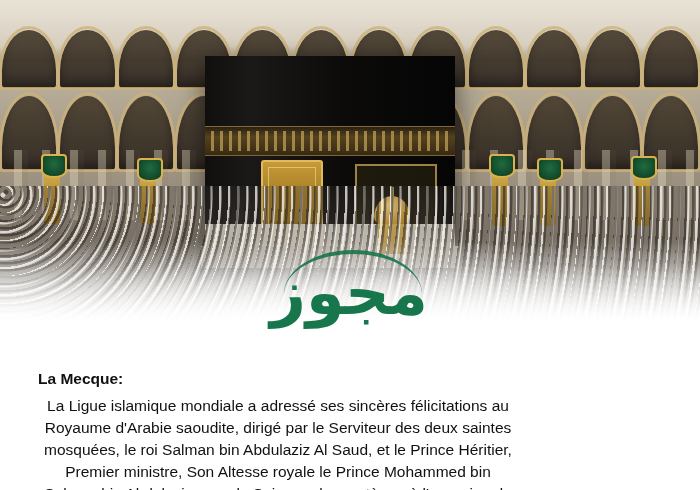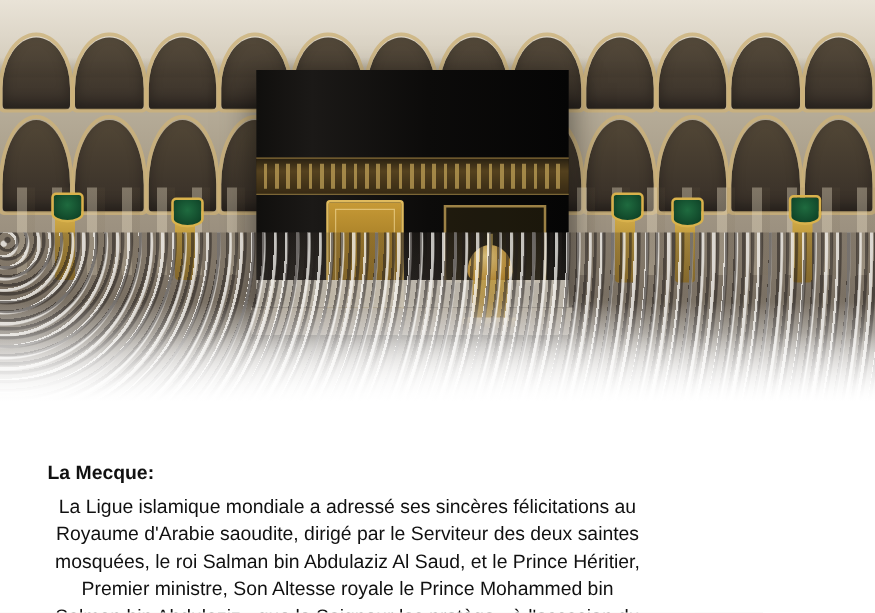--- a/index.html
+++ b/index.html
@@ -384,20 +384,24 @@
     <div class="maqam">
       <div class="finial"></div>
       <div class="dome"></div>
       <div class="body"></div>
       <div class="step"></div>
     </div>
 
     <div class="crowd"></div>
     <div class="photo-fade"></div>
 
+    <div class="calligraphy">
+      <div class="swash"></div>
+      <div class="word">مجوز</div>
+    </div>
   </div>
 
   <div class="caption">
     <p class="dateline">La Mecque:</p>
     <p class="body">La Ligue islamique mondiale a adressé ses sincères félicitations au Royaume d'Arabie saoudite, dirigé par le Serviteur des deux saintes mosquées, le roi Salman bin Abdulaziz Al Saud, et le Prince Héritier, Premier ministre, Son Altesse royale le Prince Mohammed bin Salman bin Abdulaziz - que le Seigneur les protège - à l'occasion du</p>
   </div>
 
 </div>
 
 </body></html>

